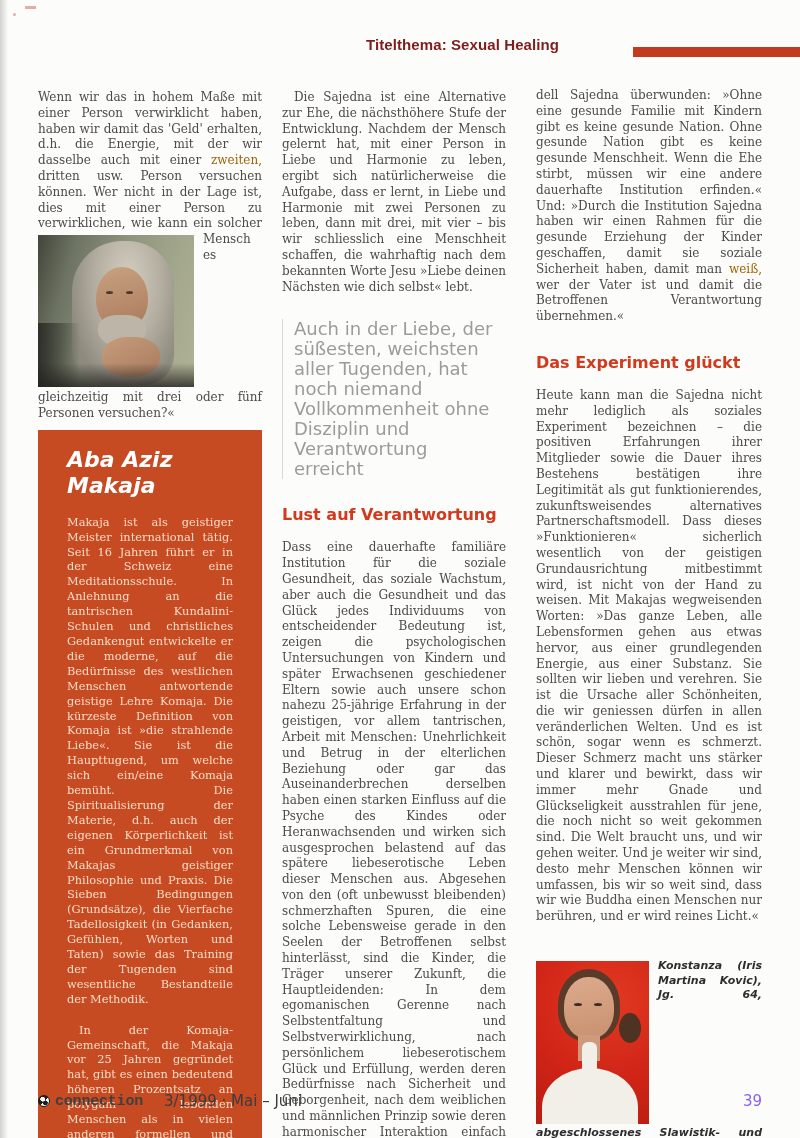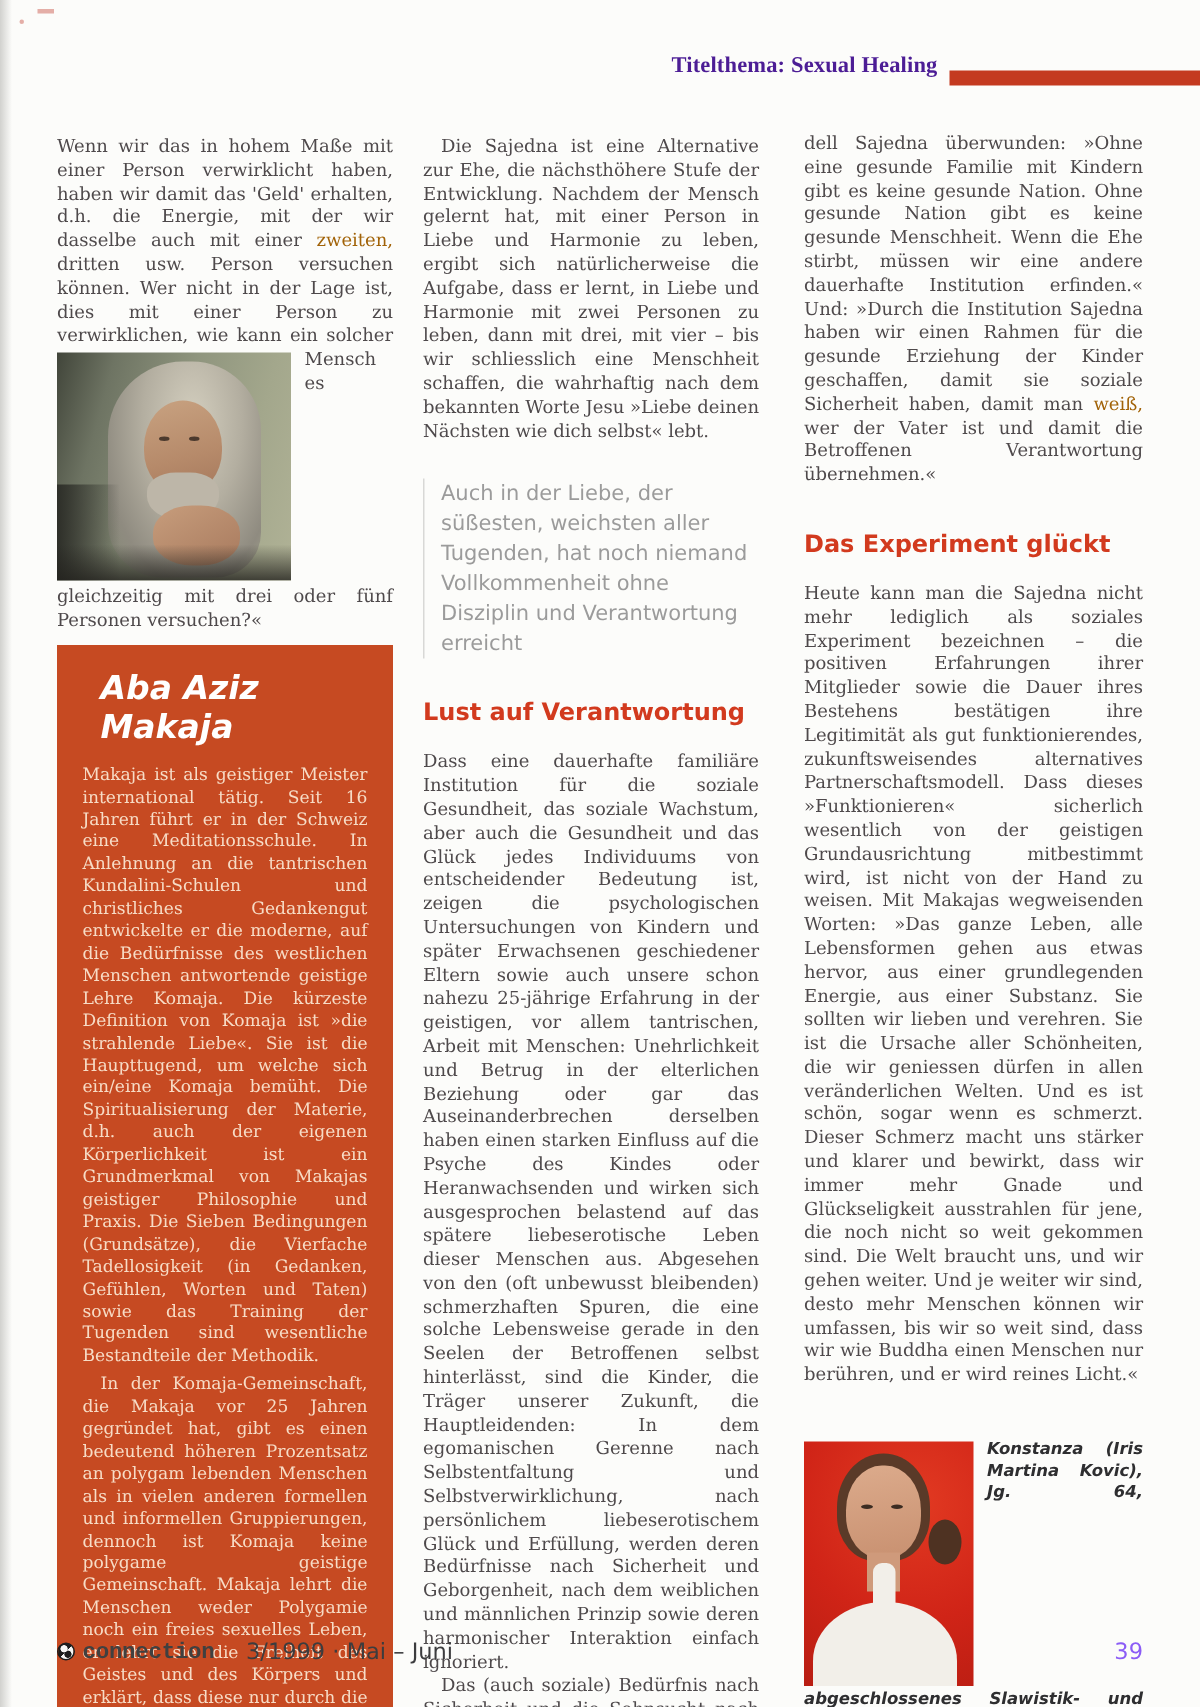--- a/index.html
+++ b/index.html
@@ -6,23 +6,23 @@
   body{background:#e9e9e6;}
   .page{position:relative;width:800px;height:1138px;background:#fcfcfa;overflow:hidden;
         font-family:"DejaVu Serif","Liberation Serif",serif;}
   .scan-edge-left{position:absolute;left:0;top:0;width:8px;height:100%;
         background:linear-gradient(90deg,rgba(140,140,135,.38),rgba(140,140,135,0));}
   .reg-dot{position:absolute;left:13px;top:13px;width:3px;height:3px;border-radius:50%;
         background:#c0392b;opacity:.4;}
   .reg-dash{position:absolute;left:25px;top:6px;width:11px;height:3px;background:#c0392b;opacity:.4;}
 
   
-  .header-title{position:absolute;left:300px;top:36px;width:325px;text-align:right;
-        font-family:Liberation Serif, serif;font-weight:700;
-        font-size:15px;color:#4c1d95;letter-spacing:.1px;}
+  .header-title{position:absolute;left:300px;top:36px;width:325px;text-align:center;
+        font-family:Liberation Sans, sans-serif;font-weight:700;
+        font-size:15px;color:#7f1d1d;letter-spacing:.1px;}
   .header-bar{position:absolute;left:633px;top:47px;width:167px;height:10px;background:#c43a20;}
 
   
   .col{position:absolute;top:90px;width:224px;}
   .col1{left:38px;}
   .col2{left:282px;}
   .col3{left:536px;top:88px;width:226px;}
 
   .body-text{font-size:12px;line-height:15.8px;color:#4e494b;text-align:justify;margin:0;}
   .indent{text-indent:12px;}
@@ -43,27 +43,27 @@
         background:linear-gradient(150deg,#c79d7c,#a87a5e);}
   .pm-shoulder{position:absolute;left:0;bottom:0;width:100%;height:24px;
         background:linear-gradient(180deg,rgba(35,34,30,0),rgba(35,34,30,.8));}
   .pm-shadow{position:absolute;left:0;top:58%;width:42px;height:42%;
         background:linear-gradient(90deg,#2e2f29,rgba(46,47,41,0));}
 
   
   .infobox{clear:both;background:#c64a22;margin-top:8px;padding:15px 13px 16px;}
   .infobox-title{font-family:"DejaVu Sans","Liberation Sans",sans-serif;font-style:italic;font-weight:700;
         font-size:22px;line-height:26px;color:#ffffff;margin:2px 16px 10px;}
-  .infobox p{font-size:11.4px;line-height:14.9px;color:#f7dcc6;text-align:justify;margin:4px;}
+  .infobox p{font-size:11.4px;line-height:14.9px;color:#f7dcc6;text-align:justify;margin:16px;}
   .infobox p + p{text-indent:12px;margin-top:2px;}
 
   
   .pullquote{margin:24px 6px 0 0;padding-left:11px;border-left:1px solid #d8d8d6;
         font-family:"DejaVu Sans","Liberation Sans",sans-serif;
-        font-size:14px;line-height:20px;color:#9b9b9b;text-align:left;}
+        font-size:18px;line-height:20px;color:#9b9b9b;text-align:left;}
   .red-heading{font-family:"DejaVu Sans","Liberation Sans",sans-serif;font-weight:700;
         font-size:16px;line-height:20px;color:#d23a1e;margin:26px 0 0;}
   .col3 .red-heading{margin-top:28px;}
 
   
   .caption{margin-top:34px;font-family:"DejaVu Sans","Liberation Sans",sans-serif;
         font-style:italic;font-weight:700;font-size:11px;line-height:14.6px;color:#2e2e30;text-align:justify;}
   .photo-konstanza{float:left;width:113px;height:163px;margin:2px 9px 2px 0;position:relative;overflow:hidden;
         background:radial-gradient(circle at 65% 25%,#e23a22 0%,#d02417 55%,#b81d12 100%);}
   .pk-hair{position:absolute;left:22px;top:8px;width:62px;height:72px;border-radius:50% 50% 42% 42%;background:#5a3a28;}

